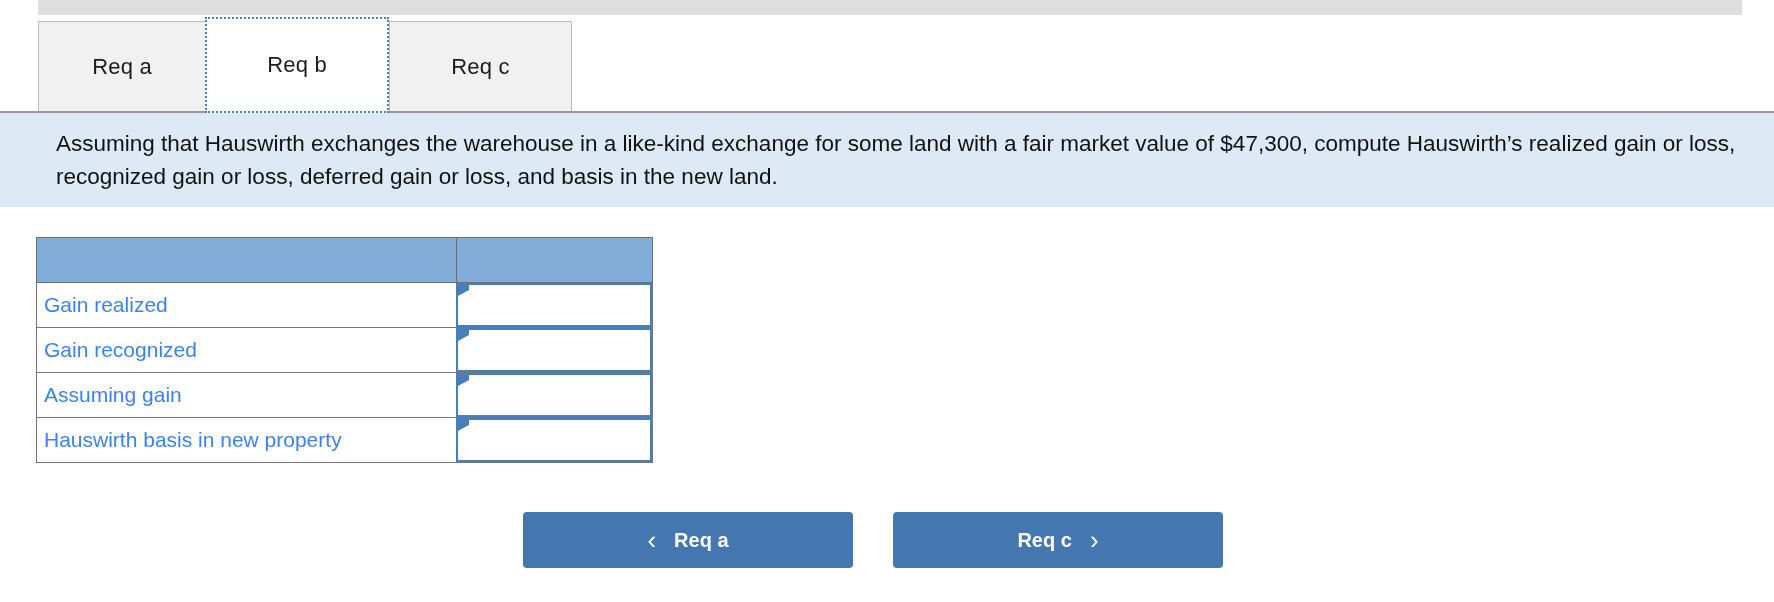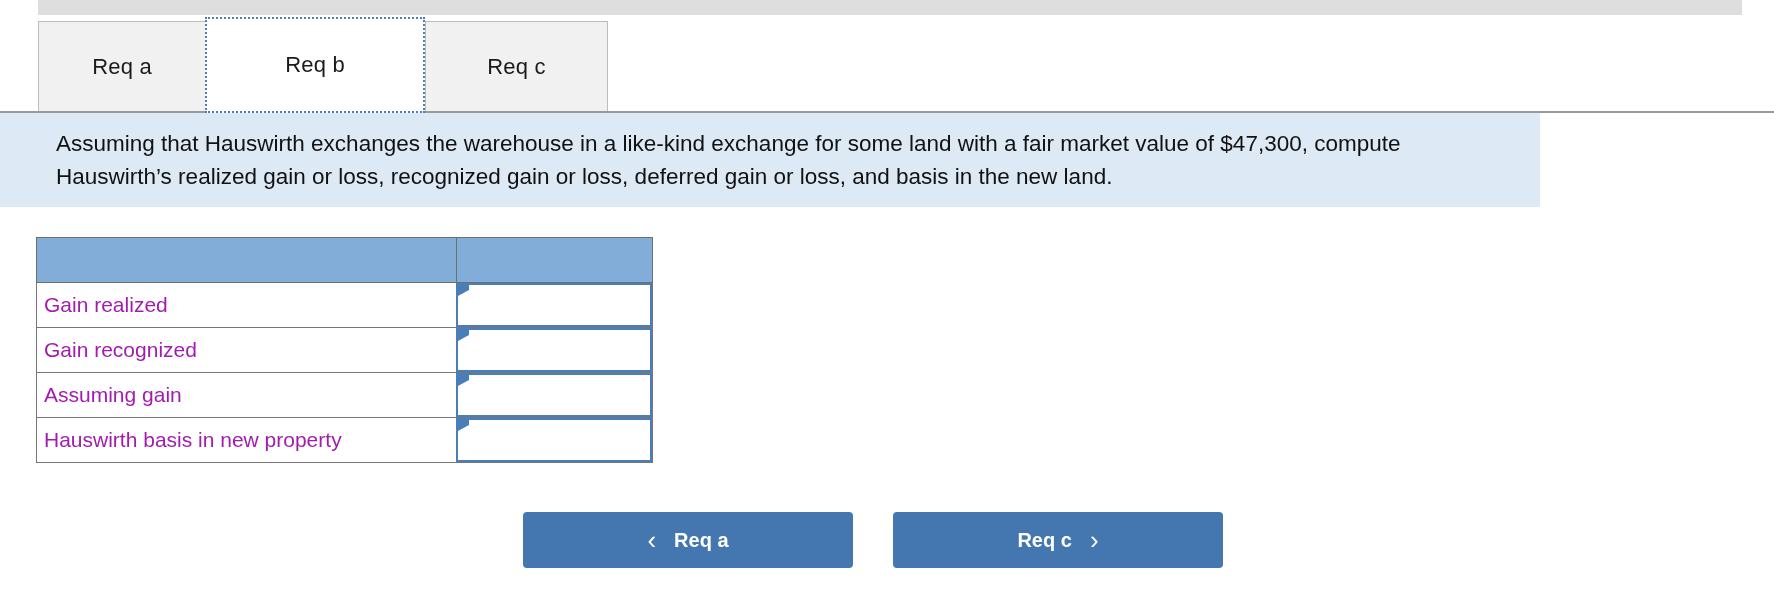--- a/index.html
+++ b/index.html
@@ -44,21 +44,21 @@
     align-items: center;
     justify-content: center;
     font-size: 22px;
     color: #1b1b1b;
     letter-spacing: .2px;
     cursor: pointer;
     user-select: none;
   }
   .tab:last-child { border-right: 1px solid #bcbcbc; }
   .tab.t-a { width: 167px; }
-  .tab.t-b { width: 220px; }
+  .tab.t-b { width: 184px; }
   .tab.t-c { width: 183px; }
 
   .tab.active {
     background: #ffffff;
     border: 2px dotted #4a7ebb;
     position: relative;
     z-index: 3;
     height: 96px;
     margin-top: -4px;
   }
@@ -71,21 +71,21 @@
     width: 1774px;
     height: 2px;
     background: #9a9a9a;
   }
 
   
   .instruction {
     position: absolute;
     left: 0;
     top: 113px;
-    width: 1540px;
+    width: 1774px;
     min-height: 76px;
     background: #ddeaf6;
     box-sizing: border-box;
     padding: 14px 24px 14px 56px;
   }
   .instruction p {
     margin: 0;
     font-size: 22.5px;
     line-height: 33px;
     color: #111111;
@@ -111,21 +111,21 @@
   .answer-table col.c-input { width: 196px; }
 
   .hdr td {
     background: #83add9;
     height: 44px;
     border-color: #6e6e6e;
   }
 
   td.label-cell {
     font-size: 21px;
-    color: #a21caf;
+    color: #3b82f6;
     padding: 0 6px 0 7px;
     background: #ffffff;
   }
 
   td.input-cell {
     padding: 0;
     background: #ffffff;
     position: relative;
   }
   .cell-input {

